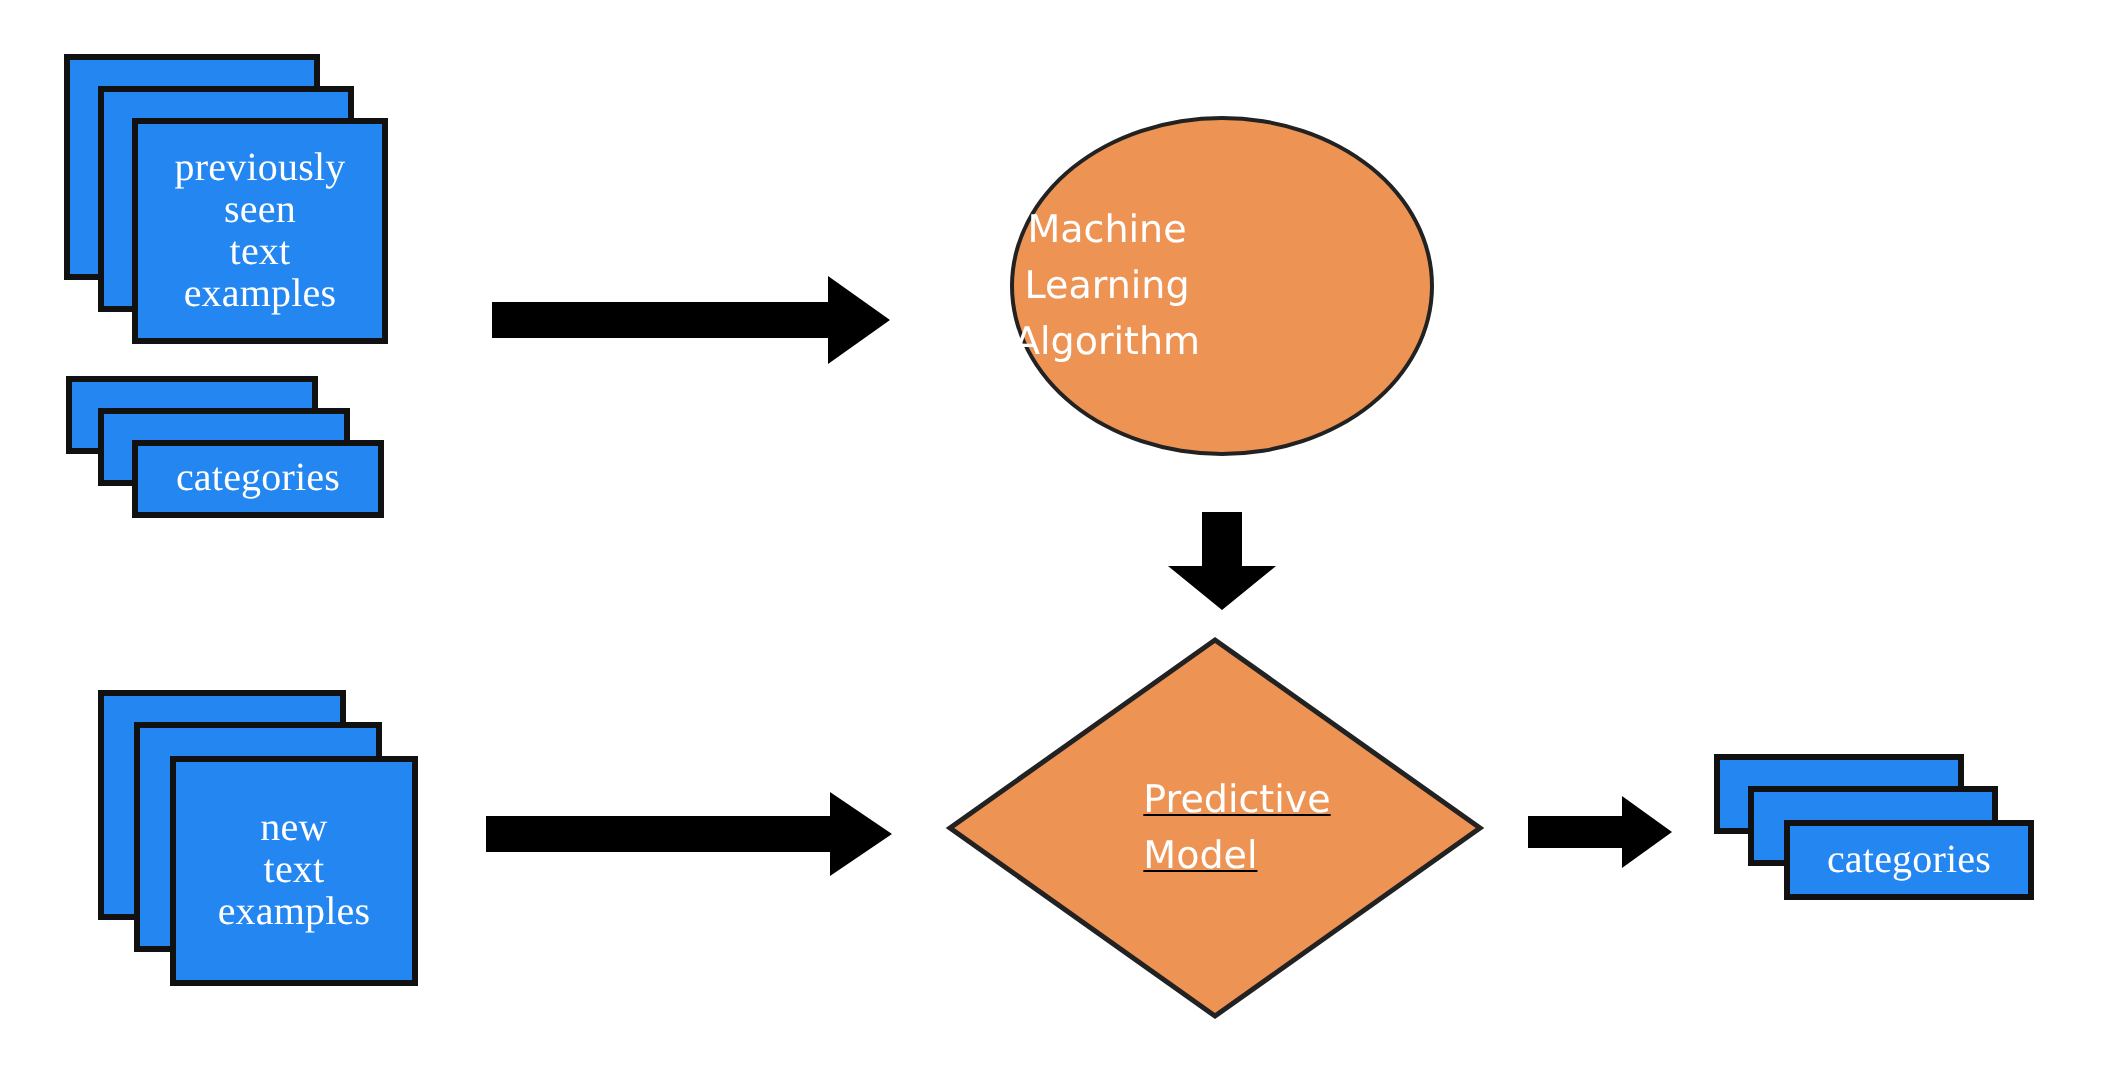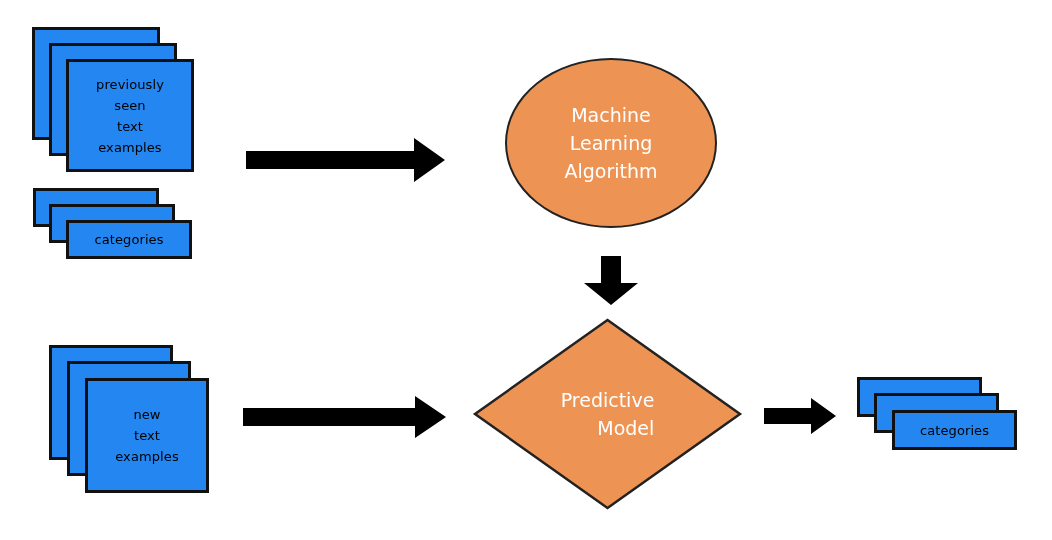--- a/index.html
+++ b/index.html
@@ -29,37 +29,37 @@
     border: 3px solid #111111;
     box-sizing: border-box;
   }
   .card.front {
     display: flex;
     align-items: center;
     justify-content: center;
     text-align: center;
   }
   .card-label {
-    color: #000000;
-    font-size: 13px;
+    color: #ffffff;
+    font-size: 20px;
     line-height: 21px;
     white-space: pre-line;
     letter-spacing: 0.1px;
+    font-family: Liberation Serif, serif;
   }
 
   
   .ellipse {
     position: absolute;
     background: #ed9455;
     border: 2px solid #222222;
     border-radius: 50%;
     box-sizing: border-box;
     display: flex;
     align-items: center;
-    justify-content: center;
     text-align: center;
   }
   .ellipse-label {
     color: #ffffff;
     font-size: 19px;
     line-height: 28px;
     white-space: pre-line;
     font-weight: 400;
   }
 
@@ -68,29 +68,30 @@
     position: absolute;
   }
   .diamond-wrap svg {
     position: absolute;
     left: 0;
     top: 0;
     overflow: visible;
   }
   .diamond-label-box {
     position: absolute;
-    left: 0;
+    left: 11px;
     top: 0;
     width: 100%;
     height: 100%;
     display: flex;
     align-items: center;
     justify-content: center;
-    text-align: right;
+    text-align: left;
     pointer-events: none;
+    text-decoration: underline;
   }
   .diamond-label {
     color: #ffffff;
     font-size: 19px;
     line-height: 28px;
     white-space: pre-line;
   }
 
   
   .arrow {

